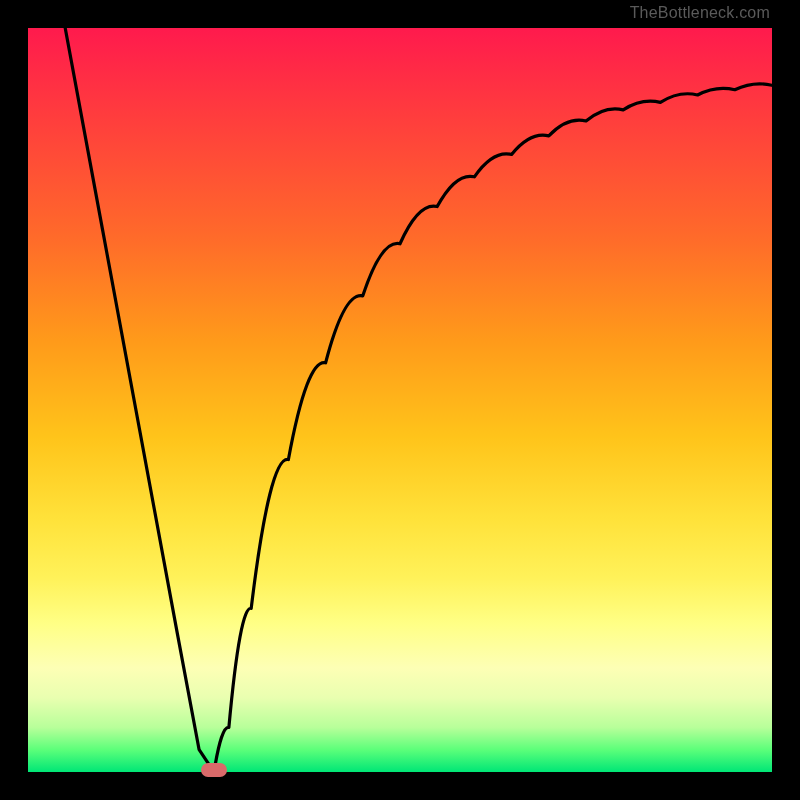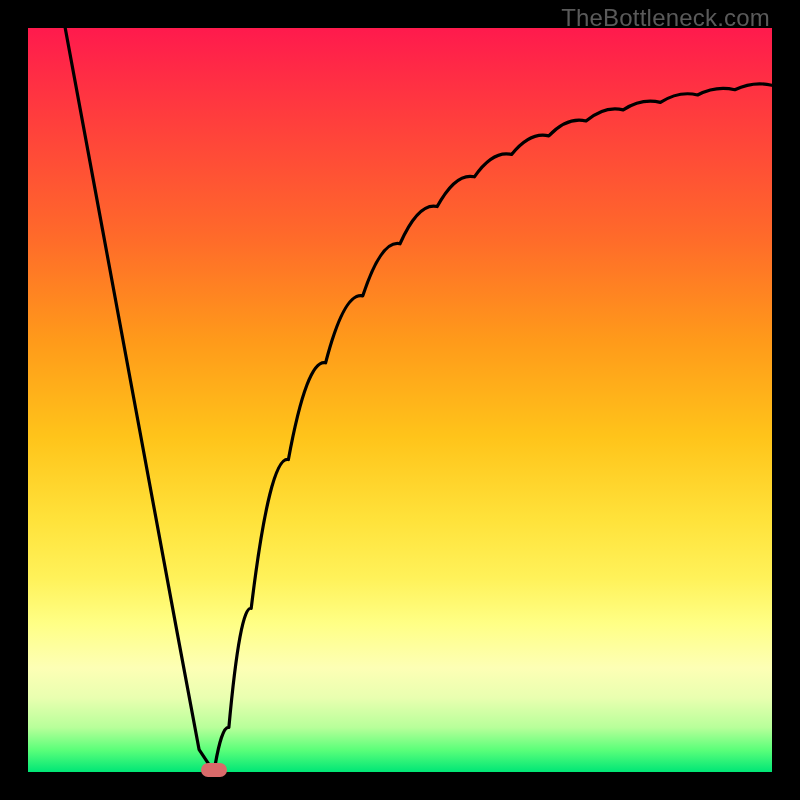--- a/index.html
+++ b/index.html
@@ -53,21 +53,21 @@
     left: 0;
     top: 0;
     width: 744px;
     height: 744px;
   }
   .watermark {
     position: absolute;
     top: 4px;
     right: 30px;
     color: #5a5a5a;
-    font-size: 24px;
+    font-size: 16px;
     font-weight: 500;
     letter-spacing: 0.2px;
   }
   .node-marker {
     position: absolute;
     width: 26px;
     height: 14px;
     border-radius: 7px;
     background: #d96a6a;
   }

